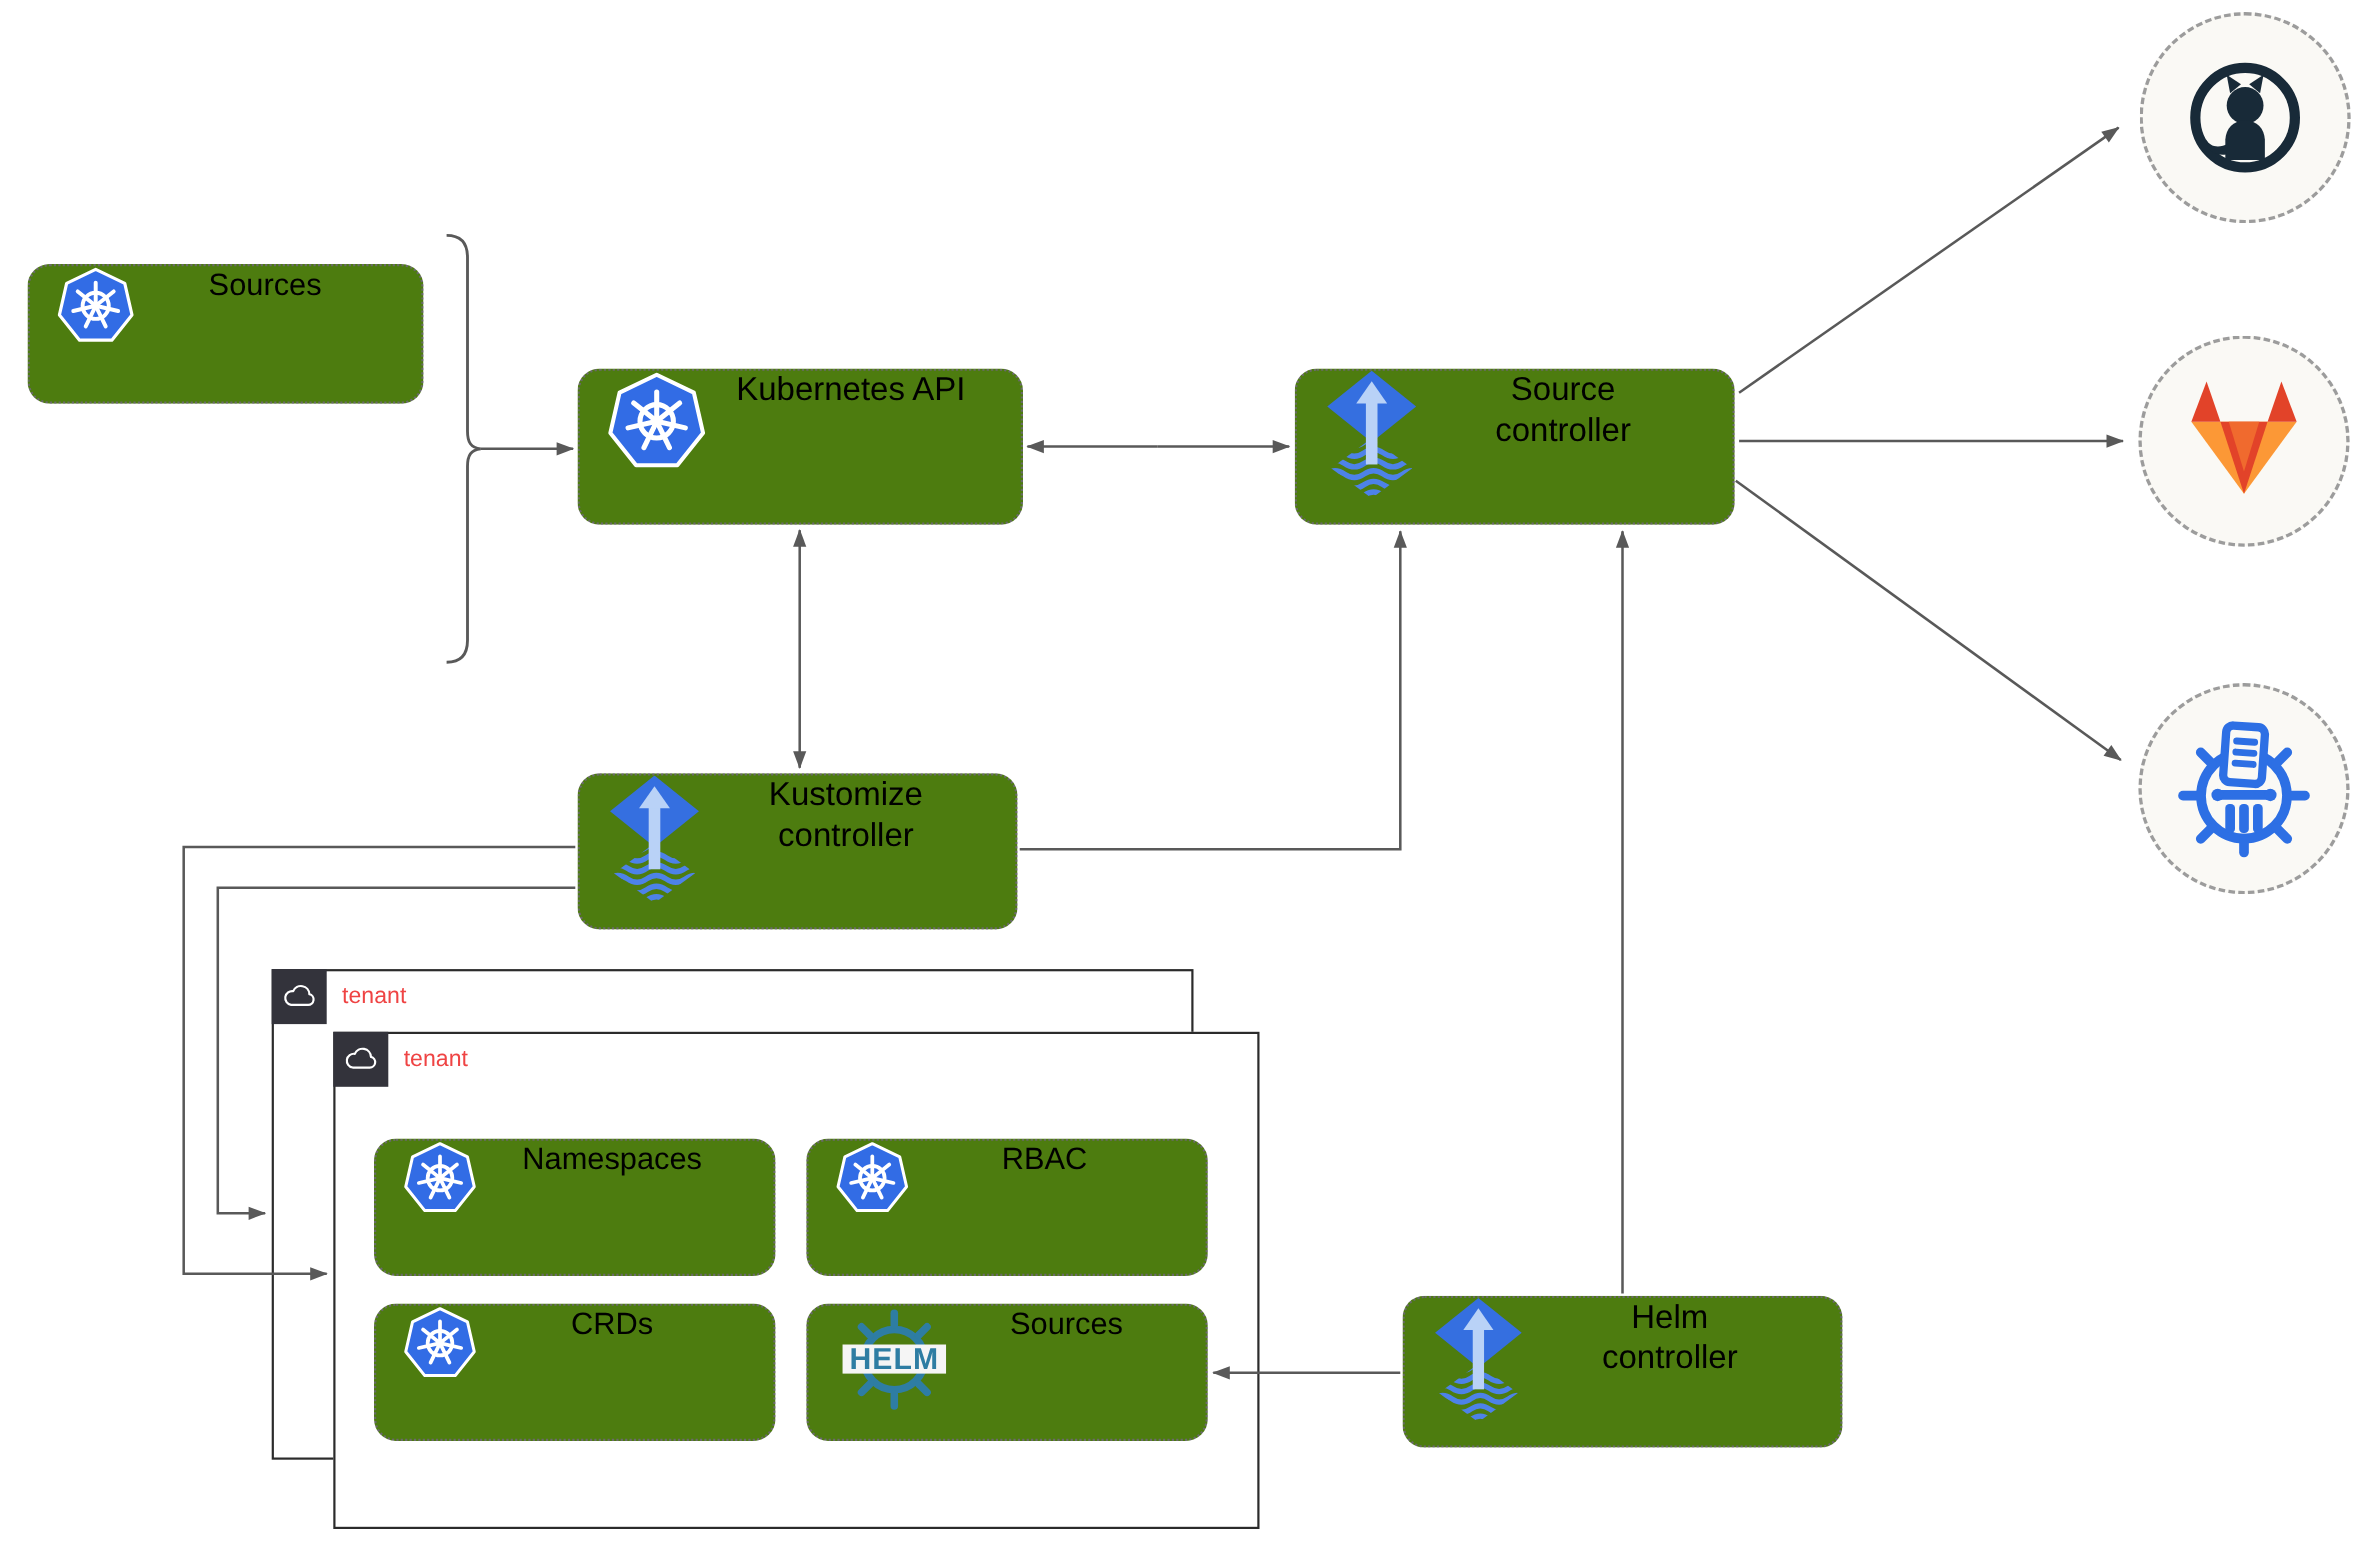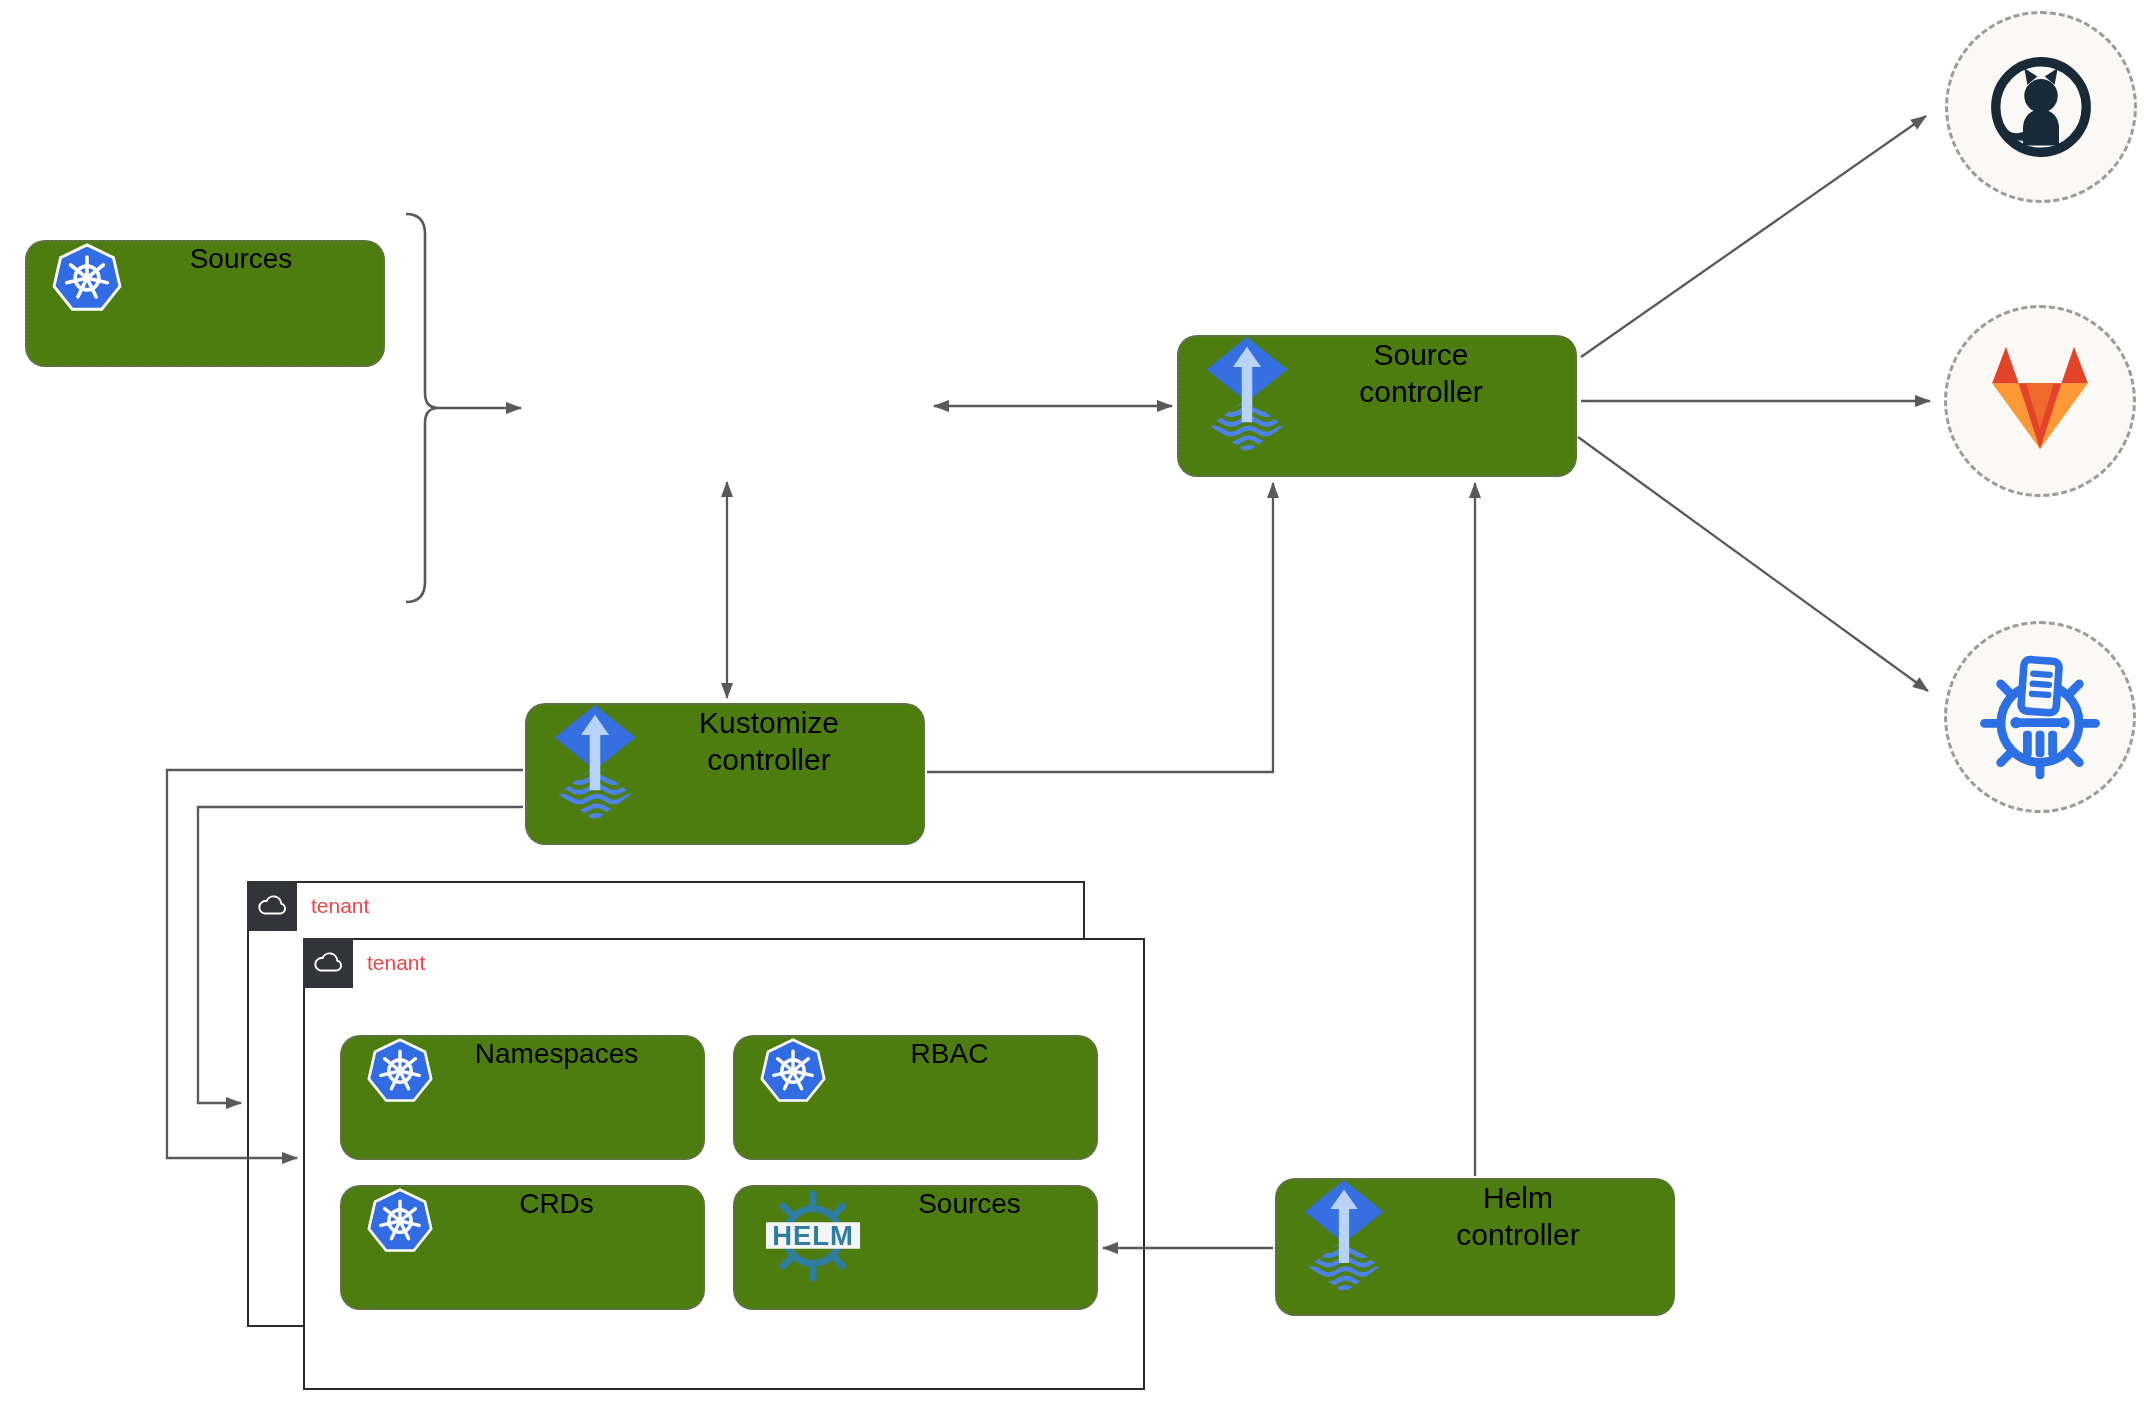--- a/index.html
+++ b/index.html
@@ -138,20 +138,26 @@
   </div>
 
   <div class="node" style="left:25px;top:240px;width:360px;height:127px;">
     <svg class="icon" width="72" height="72">
         <use href="#sym-k8s"></use>
       </svg>
     <div class="label">Sources</div>
   </div>
 
 
+  <div class="node" style="left:525px;top:335px;width:405px;height:142px;">
+    <svg class="icon" width="92" height="92">
+        <use href="#sym-k8s"></use>
+      </svg>
+    <div class="label big">Kubernetes API</div>
+  </div>
 
   <div class="node" style="left:1177px;top:335px;width:400px;height:142px;">
     <svg class="icon" width="88" height="116">
         <use href="#sym-flux"></use>
       </svg>
     <div class="label big">
       <span style="display:block">Source</span>
       <span style="display:block">controller</span>
     </div>
   </div>

